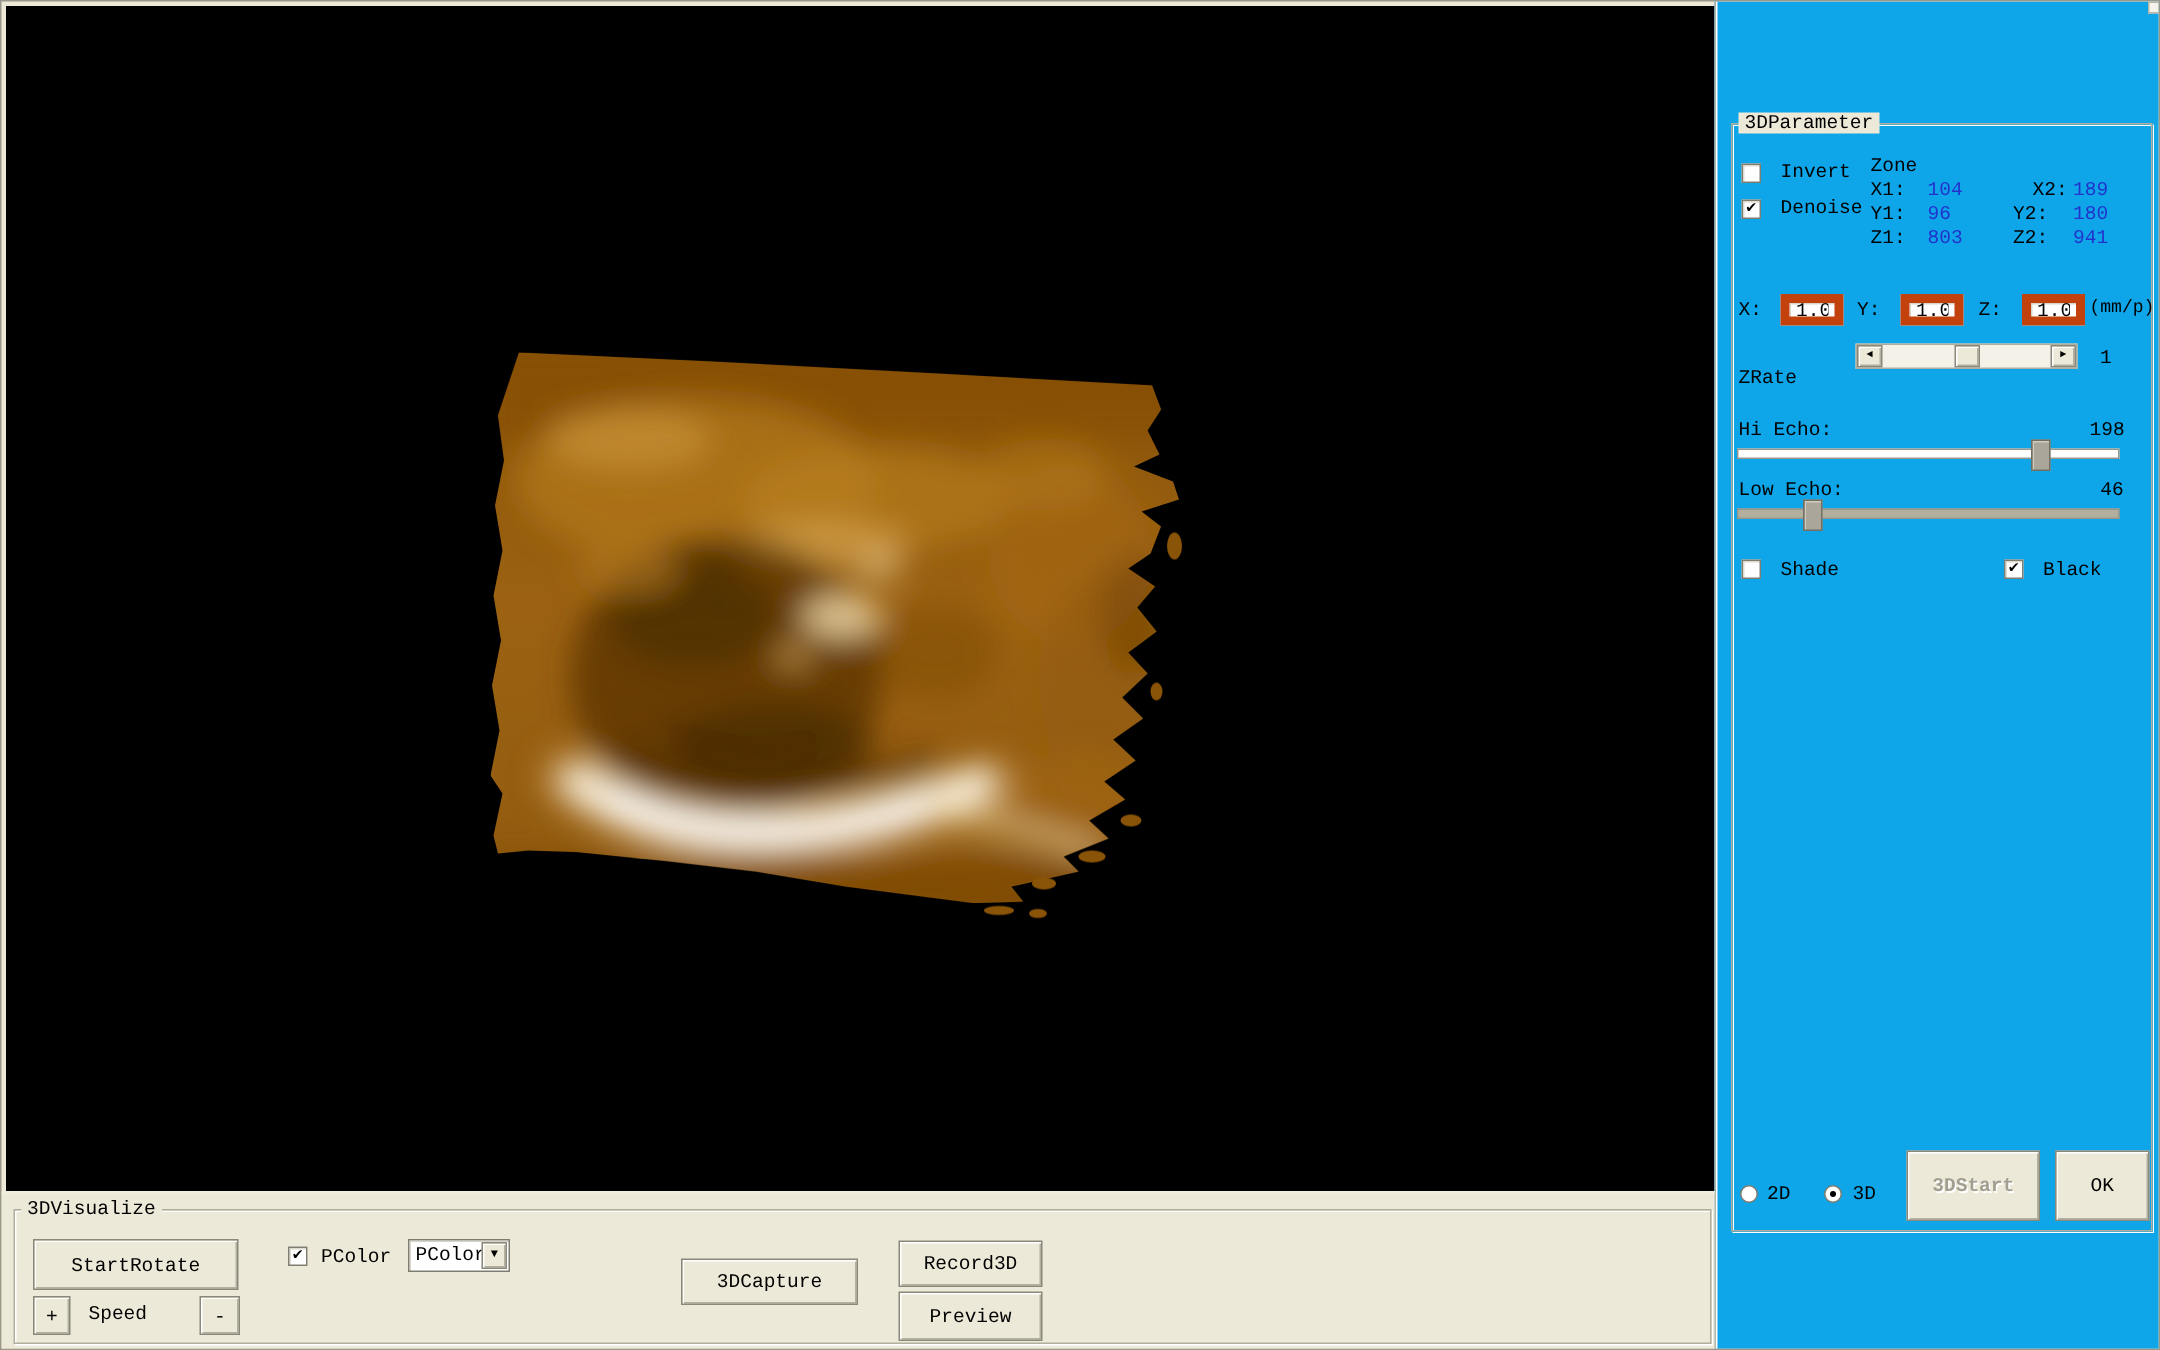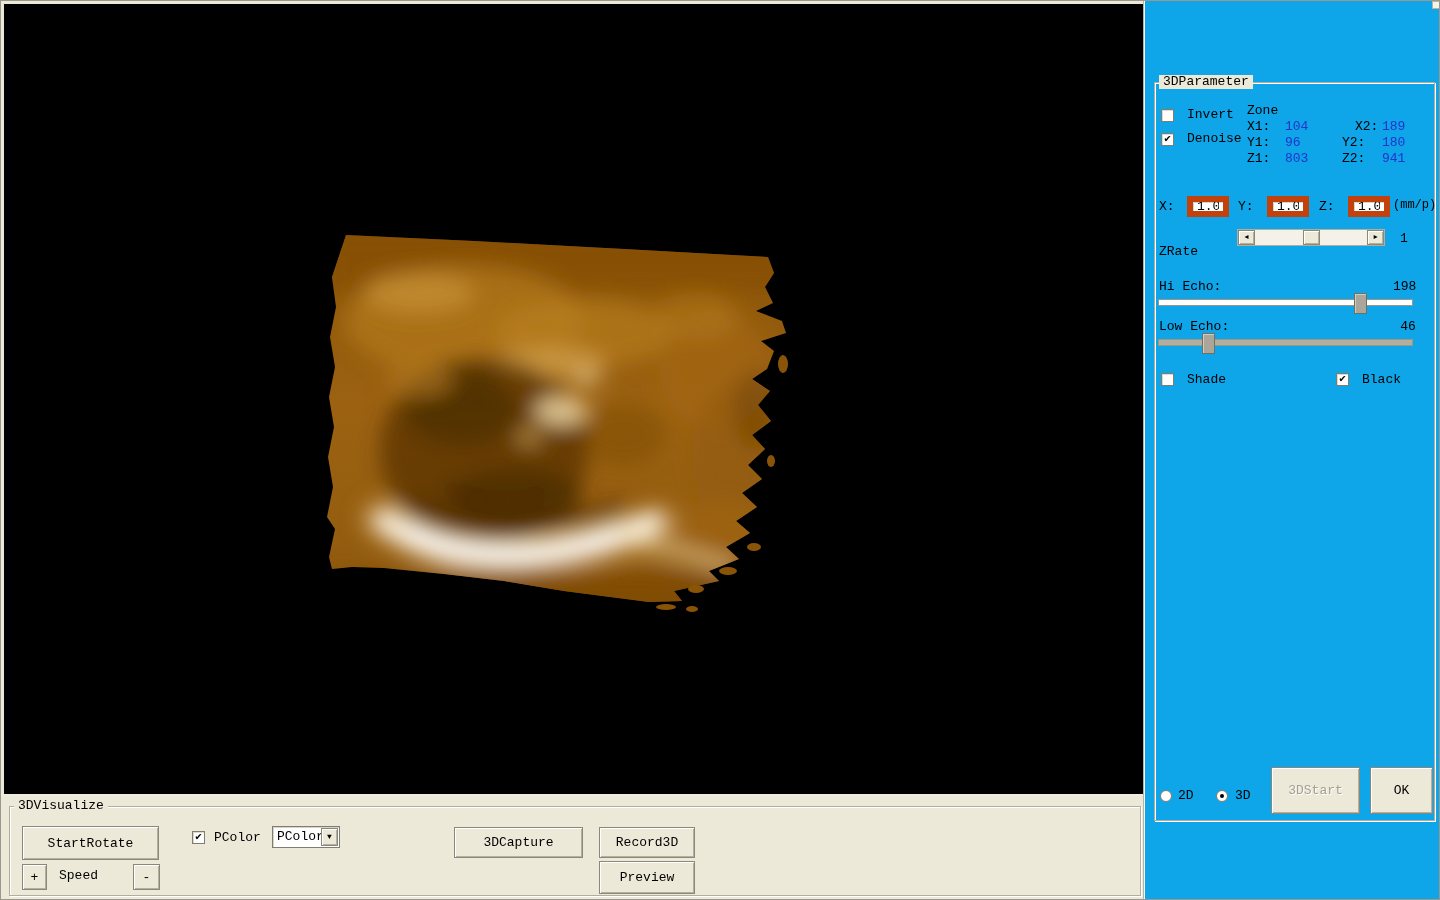--- a/index.html
+++ b/index.html
@@ -46,21 +46,21 @@
 
   
   .lbl { position:absolute; white-space:nowrap; line-height:14px; }
   .val { position:absolute; white-space:nowrap; line-height:14px; color:#2233cc; }
   .btn {
     position:absolute; display:flex; align-items:center; justify-content:center;
     background:#ece9d8; border:1px solid #8a887b;
     box-shadow: inset 1px 1px 0 #ffffff, inset -1px -1px 0 #b3b0a1;
     font-family:inherit; font-size:13px; color:#000; white-space:nowrap;
   }
-  .btn.disabled { color:#a29f91; text-shadow:1px 1px 0 #ffffff; }
+  .btn.disabled { color:#a29f91; text-shadow:1px 1px 0 #ffffff;font-weight:bold; }
   .cb {
     position:absolute; width:13px; height:13px; background:#fff;
     border:1px solid #7f7d70; box-shadow: inset 1px 1px 0 #dedbce;
     display:flex; align-items:center; justify-content:center;
     font-size:11px; line-height:11px;
   }
   .radio {
     position:absolute; width:12px; height:12px; border-radius:50%;
     background:#fff; border:1px solid #7f7d70;
   }
@@ -279,19 +279,19 @@
         </span>
       <span class="lbl" style="left:204px; top:24px;">PColor</span>
 
       <div class="combo" style="left:262px; top:19px; width:68px; height:22px;">
         <span class="combo-text">PColor</span>
         <span class="combo-btn">
             <span>▼</span>
           </span>
       </div>
 
-      <div class="btn" style="left:444px; top:20px; width:129px; height:31px;">3DCapture</div>
+      <div class="btn" style="left:444px; top:32px; width:118px; height:31px;">3DCapture</div>
       <div class="btn" style="left:589px; top:20px; width:96px; height:31px;">Record3D</div>
       <div class="btn" style="left:589px; top:54px; width:96px; height:33px;">Preview</div>
     </div>
   </div>
 
 </div>
 
 </body></html>

